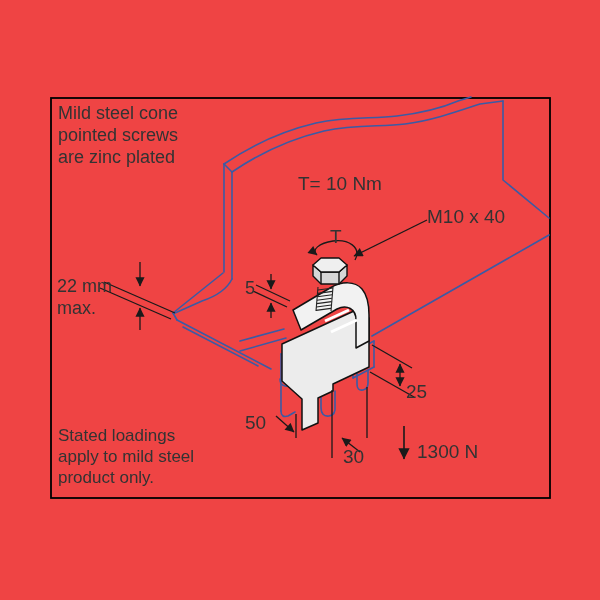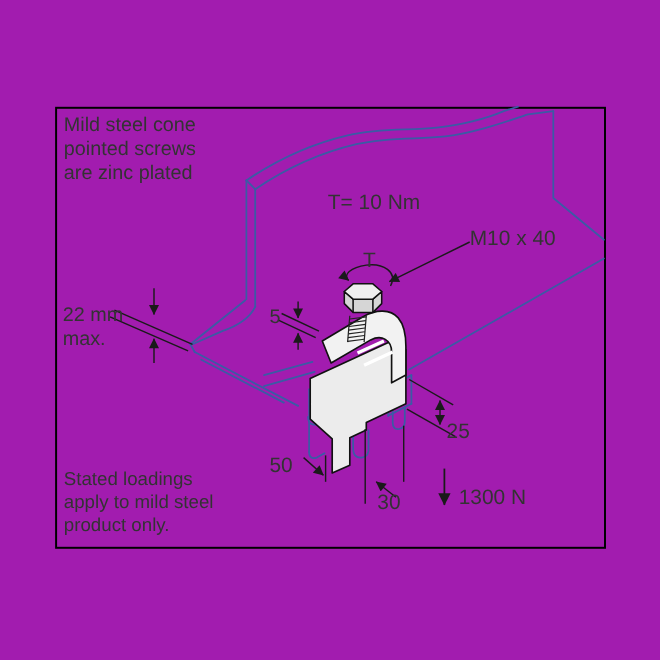--- a/index.html
+++ b/index.html
@@ -1,16 +1,16 @@
 <!DOCTYPE html>
 <html><head>
 <meta charset="utf-8">
 <style>
   html,body{margin:0;padding:0;background:#fff;}
-  #stage{position:relative;width:600px;height:600px;background:#a21caf;overflow:hidden;}
+  #stage{position:relative;width:600px;height:600px;background:#ef4444;overflow:hidden;}
   svg{display:block;}
   .lbl{font-family:"Liberation Sans","DejaVu Sans",sans-serif;fill:#333333;}
   .t18{font-size:18px;}
   .t17{font-size:17px;}
   .t19{font-size:19px;}
   .dim{stroke:#1a1a1a;stroke-width:1.3;fill:none;}
   .dimthick{stroke:#1a1a1a;stroke-width:1.6;fill:none;}
 </style>
 </head>
 <body>

